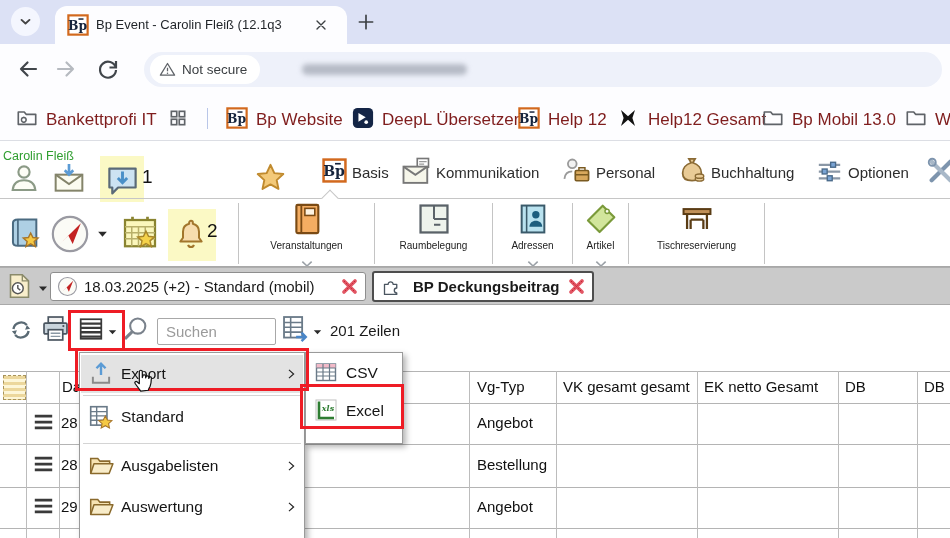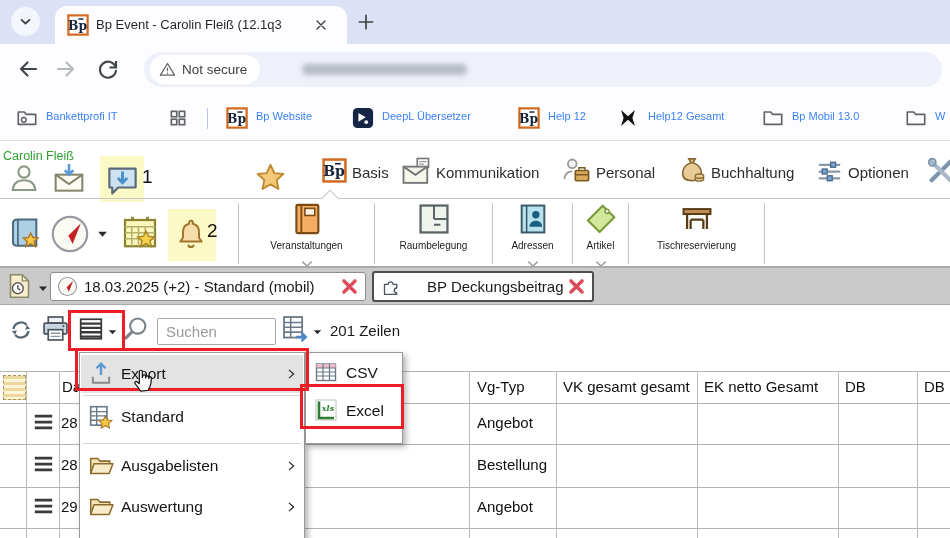--- a/index.html
+++ b/index.html
@@ -17,21 +17,21 @@
   .circlebtn{position:absolute;left:11px;top:7px;width:29px;height:29px;border-radius:50%;background:#f4f6fe}
   .btab{position:absolute;left:55px;top:6px;width:292px;height:38px;background:#fdfdff;border-radius:12px 12px 0 0}
   .btitle{position:absolute;left:41px;top:11px;font-size:13px;color:#1f2328;width:212px;overflow:hidden}
   .tfade{position:absolute;left:223px;top:8px;width:30px;height:26px;background:linear-gradient(90deg,rgba(253,253,255,0),#fdfdff)}
   .addr{position:absolute;left:0;top:44px;width:950px;height:52px;background:#fdfdff}
   .pill{position:absolute;left:144px;top:52px;width:798px;height:35px;border-radius:18px;background:#eef1fa}
   .chip{position:absolute;left:6px;top:3px;height:29px;border-radius:15px;background:#fff;display:flex;align-items:center;gap:6px;padding:0 13px 0 9px;font-size:13.5px;color:#3c4043}
   .chip .ic{position:relative;width:17px;height:17px}
   .blur{position:absolute;left:158px;top:12px;width:165px;height:11px;background:#b6bbc6;border-radius:5px;filter:blur(2.5px)}
   .bmbar{position:absolute;left:0;top:96px;width:950px;height:45px;background:#fdfdff;border-bottom:1px solid #dcdee4}
-  .bmlabel{font-size:11px;color:#3b82f6;top:14px}
+  .bmlabel{font-size:17px;color:#7f1d1d;top:14px}
   
   .hlbox{position:absolute;background:#fbf9c5}
   .notch{position:absolute;left:324px;top:192px;width:12px;height:12px;background:#fff;border-left:1px solid #c6c6c6;border-top:1px solid #c6c6c6;transform:rotate(45deg)}
   .mlabel{top:164px;font-size:15px;color:#2d2d2d}
   .rbtn{position:absolute;top:201px;height:64px;text-align:center}
   .rlabel{position:absolute;left:0;right:0;top:39px;font-size:10px;color:#222}
   .ricon{position:absolute;left:50%;margin-left:-17px;top:1px;width:34px;height:34px}
   .rchev{position:absolute;left:50%;margin-left:-8px;top:55px;width:16px;height:10px}
   .dtabbar{position:absolute;left:0;top:267px;width:950px;height:38px;background:#cacaca;border-bottom:1px solid #a9a9a9;border-top:1px solid #adadad}
   .dtab1{position:absolute;left:50px;top:4px;width:316px;height:29px;background:#fff;border:1px solid #8e8e8e;border-radius:3px}
@@ -391,21 +391,21 @@
             <path d="M5 5l14 14M19 5L5 19" stroke="#c02030" stroke-width="1.2" stroke-dasharray="2 2"></path>
           </svg>
         </span>
     </div>
     <div class="dtab2">
       <span class="ic" style="left:7px;top:3px;width:21px;height:21px">
           <svg viewBox="0 0 24 24">
             <path d="M4 9.5h4.2a2.8 2.8 0 1 1 5.6 0H18v4.2a2.8 2.8 0 1 0 0 5.6V21H4z" fill="#fff" stroke="#4a5560" stroke-width="1.5" stroke-linejoin="round"></path>
           </svg>
         </span>
-      <span class="t" style="left:53px;top:5px;font-size:15px;font-weight:normal">BP Deckungsbeitrag</span>
+      <span class="t" style="left:39px;top:5px;font-size:15px;font-weight:bold">BP Deckungsbeitrag</span>
       <span class="ic" style="left:193px;top:4px;width:19px;height:19px">
           <svg viewBox="0 0 24 24">
             <path d="M5 5l14 14M19 5L5 19" stroke="#e25664" stroke-width="4.6" stroke-linecap="round"></path>
             <path d="M5 5l14 14M19 5L5 19" stroke="#c02030" stroke-width="1.2" stroke-dasharray="2 2"></path>
           </svg>
         </span>
     </div>
   </div>
 
   <span class="ic" style="left:8px;top:317px;width:26px;height:26px">

